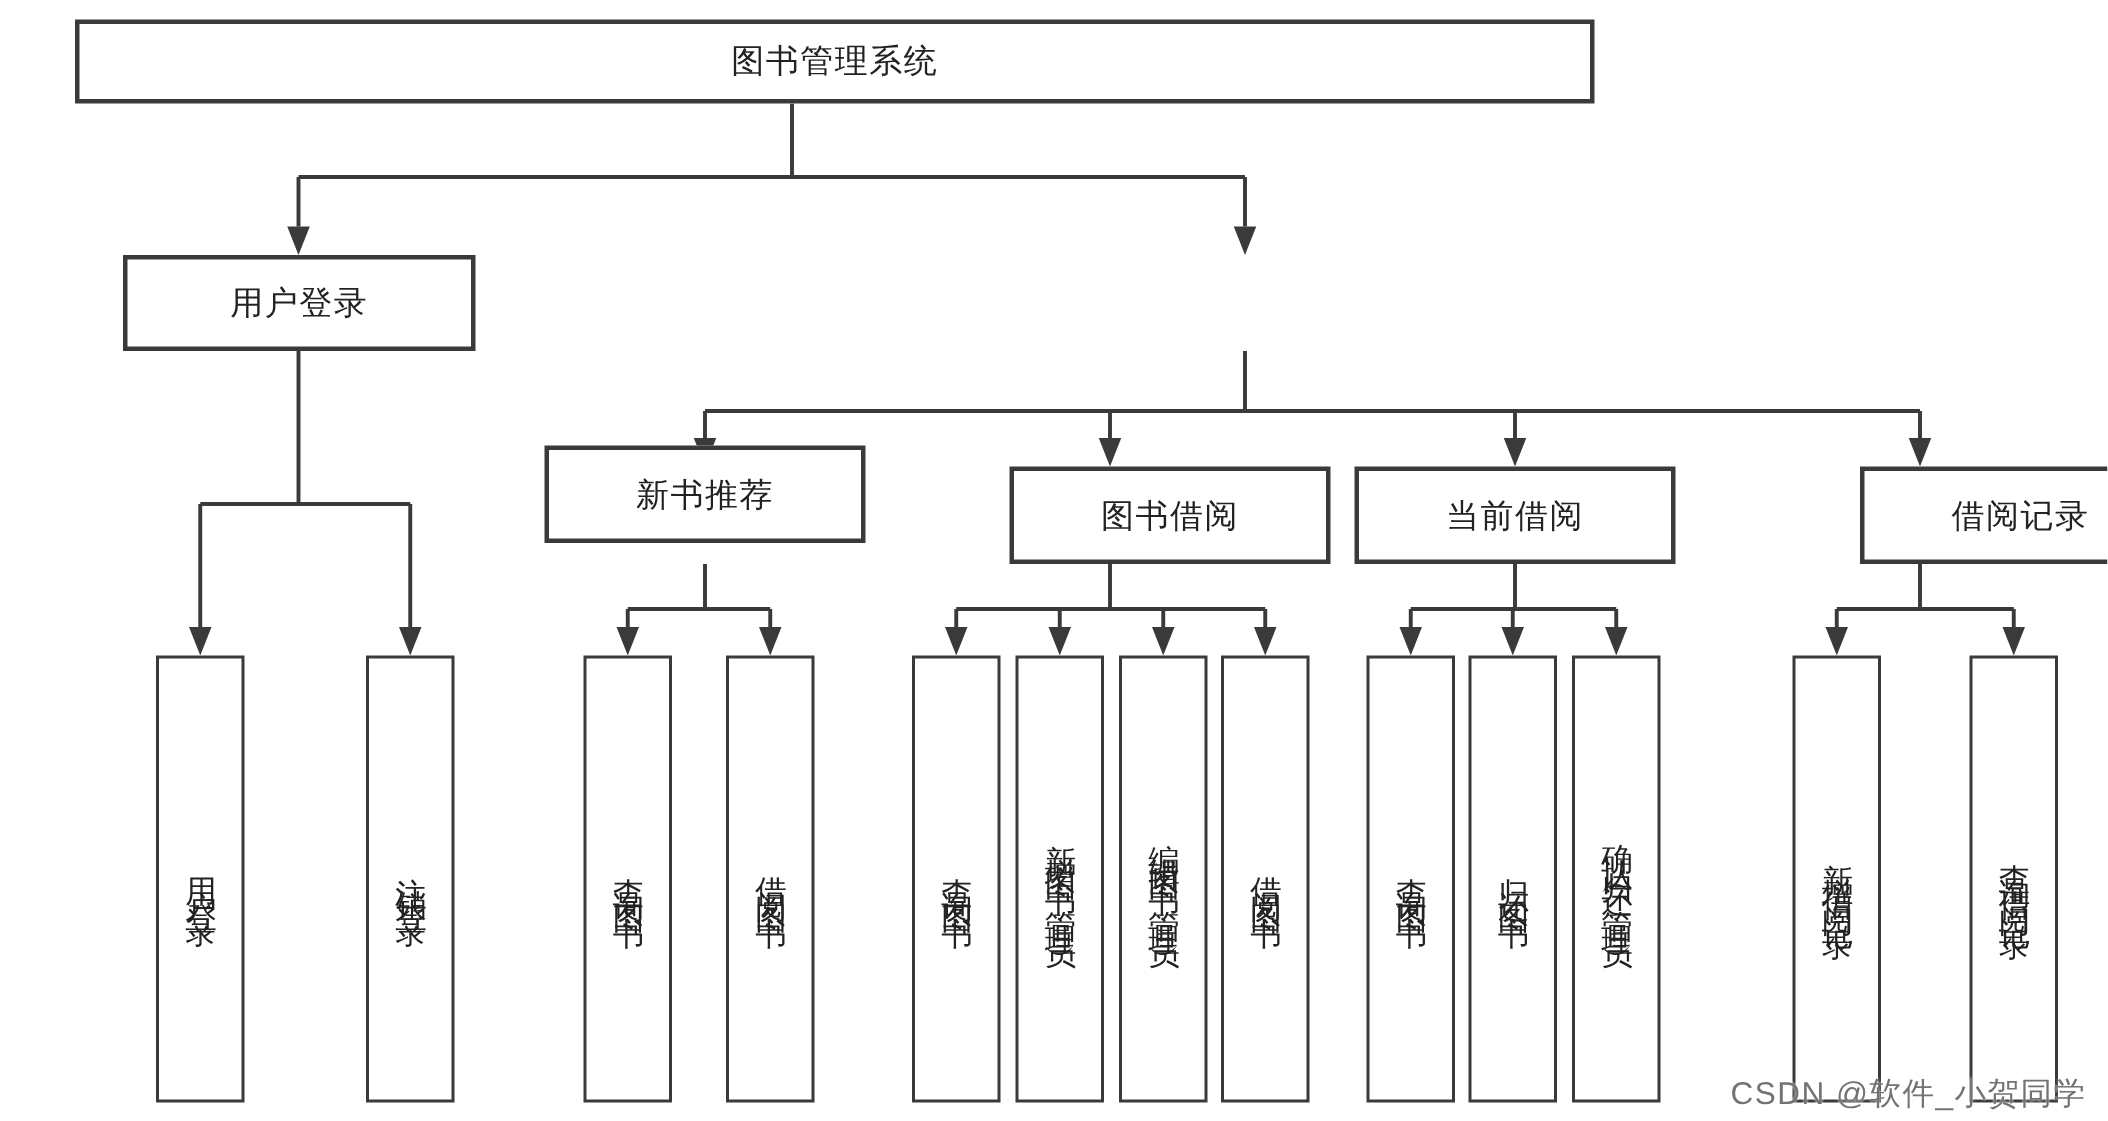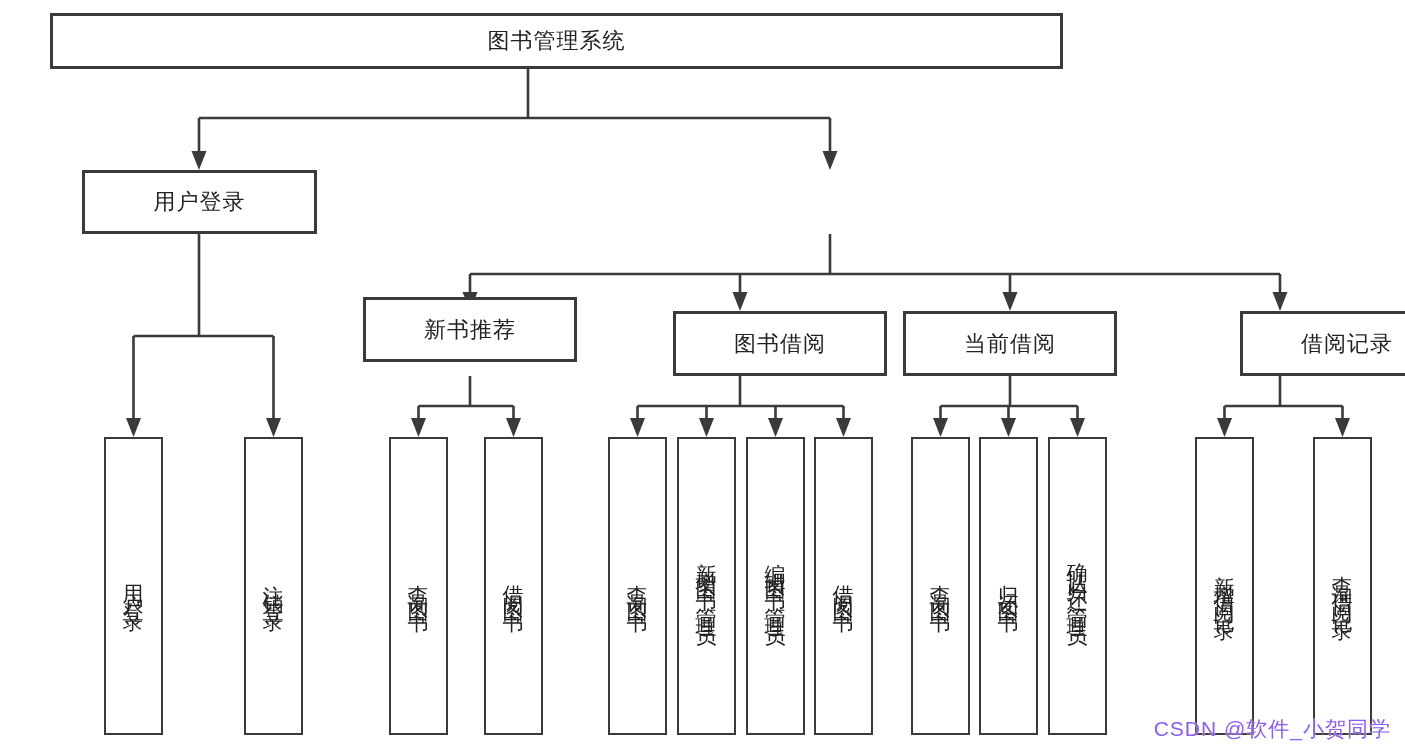--- a/index.html
+++ b/index.html
@@ -29,21 +29,21 @@
   .leaf .vtext{
     writing-mode:vertical-rl;
     text-orientation:mixed;
     letter-spacing:9px;
     line-height:1;
   }
   .watermark{
     position:absolute;
     right:14px;bottom:4px;
     font-size:21px;
-    color:#8b5cf6;
+    color:#737373;
     text-shadow:0 0 2px #ffffff;
     letter-spacing:1px;
     margin-left:24px;
   }
 </style>
 </head>
 <body>
 
 <div class="canvas">
 

